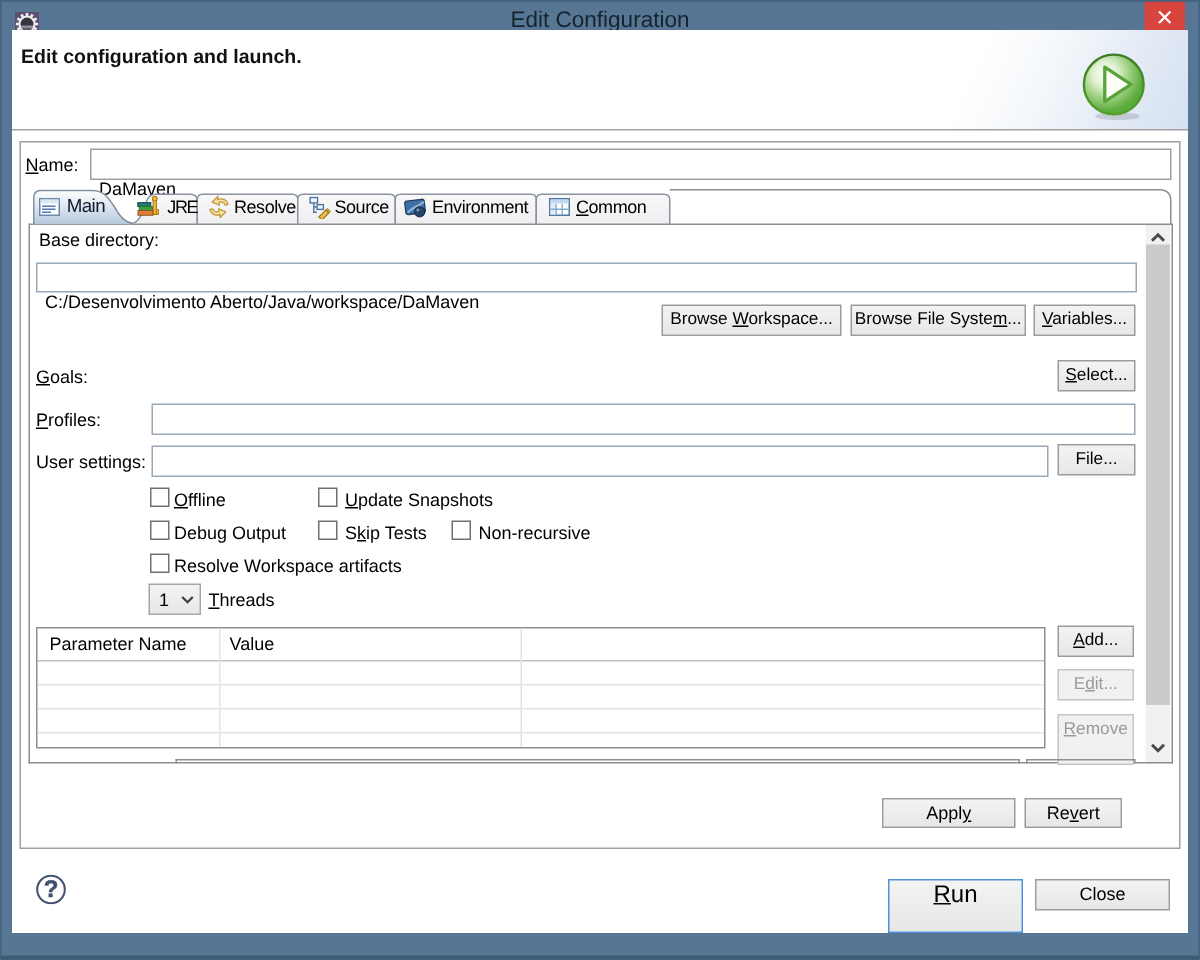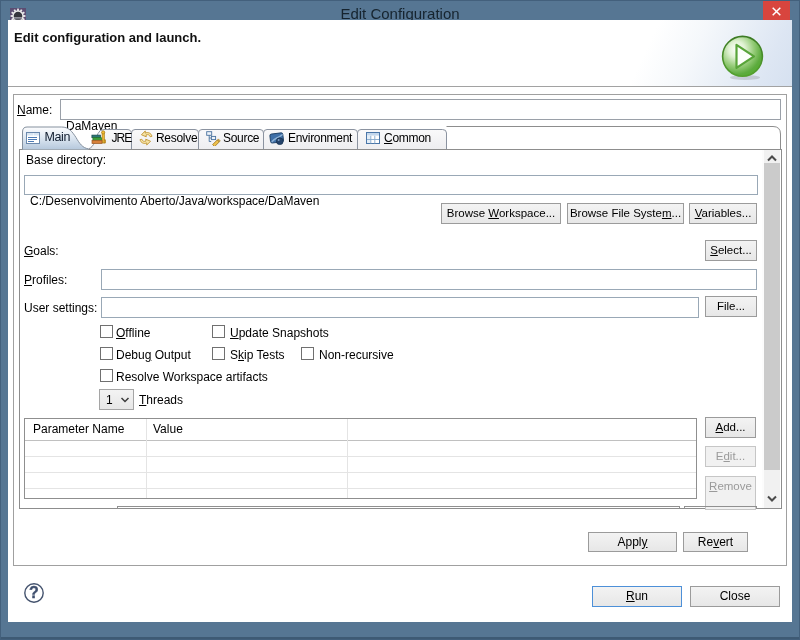--- a/index.html
+++ b/index.html
@@ -237,17 +237,17 @@
   </div>
  </div>
 
  <div class="btn" style="left:580px;top:512px;width:89px;height:20px;line-height:18px;font-size:12px">Appl<u>y</u></div>
  <div class="btn" style="left:675px;top:512px;width:65px;height:20px;line-height:18px;font-size:12px">Re<u>v</u>ert</div>
 
  <svg style="position:absolute;left:16px;top:563px" width="20" height="20" viewBox="0 0 20 20">
    <circle cx="10" cy="10" r="9.2" fill="none" stroke="#44536e" stroke-width="1.4"></circle>
    <text x="10" y="15.2" text-anchor="middle" font-size="16" font-weight="bold" fill="#3f4f6e" stroke="#3f4f6e" stroke-width="0.35" font-family="Liberation Sans">?</text>
  </svg>
- <div class="btn" style="left:584px;top:566px;width:90px;height:21px;line-height:19px;border-color:#4d90d8;font-size:12px"><u>R</u>un</div>
+ <div class="btn" style="left:584px;top:566px;width:90px;height:36px;line-height:19px;border-color:#4d90d8;font-size:16px"><u>R</u>un</div>
  <div class="btn" style="left:682px;top:566px;width:90px;height:21px;line-height:19px;font-size:12px">Close</div>
 </div>
 <div style="position:absolute;left:0;top:637px;width:800px;height:3px;background:#3e5a74"></div>
 <div style="position:absolute;left:0;top:0;width:800px;height:640px;border:1px solid #43607c;box-sizing:border-box;pointer-events:none"></div>
 
 </body></html>

